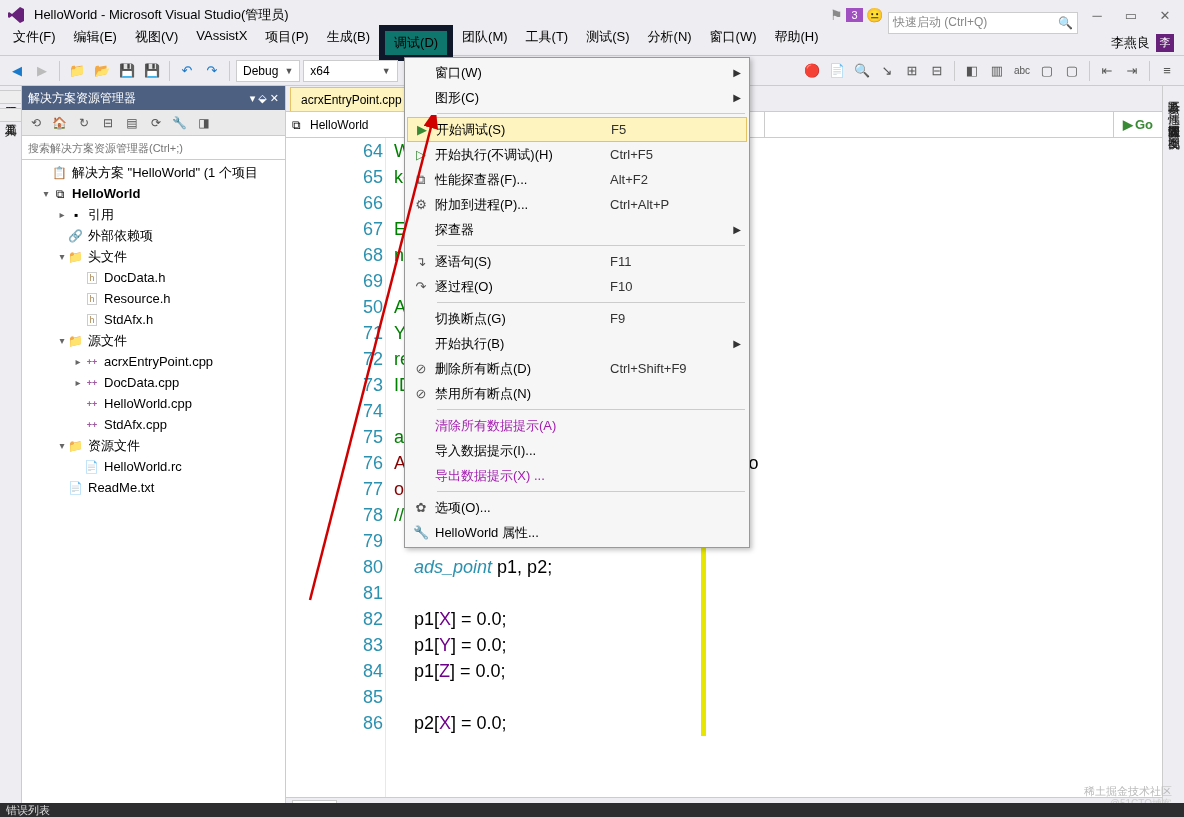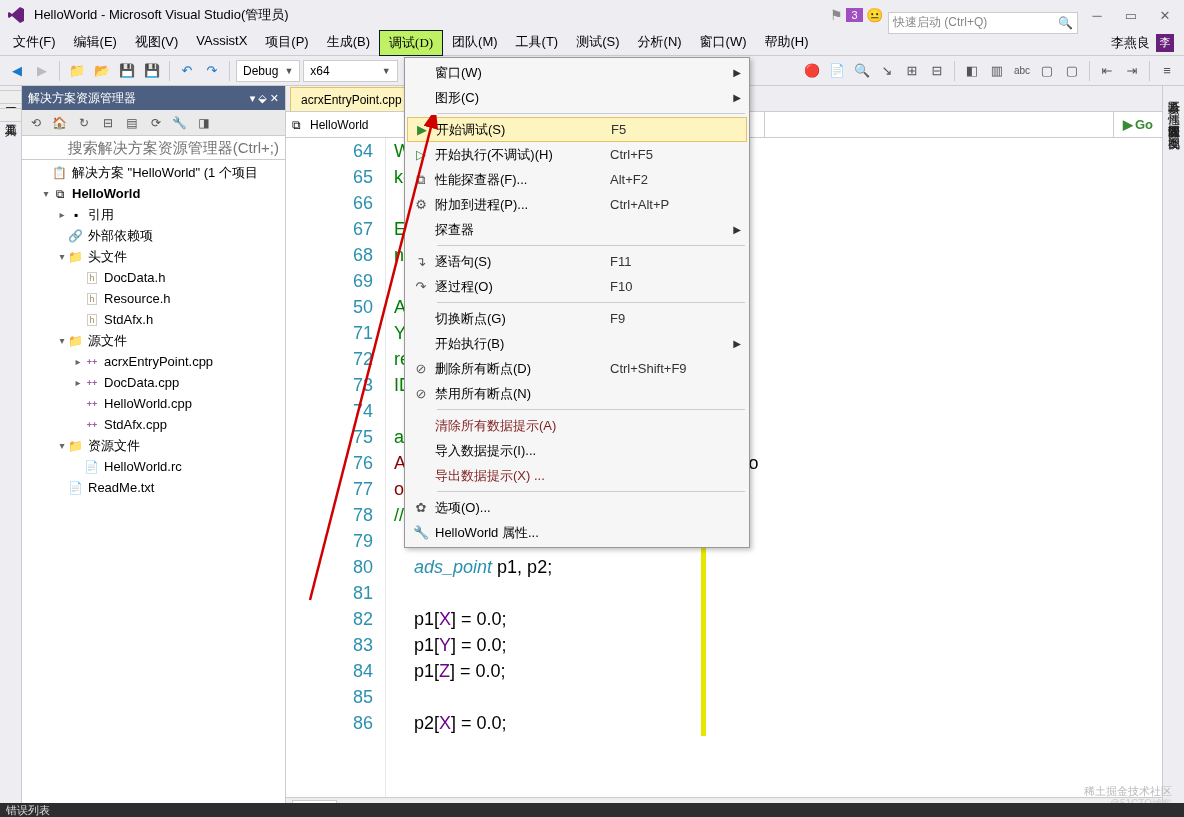--- a/index.html
+++ b/index.html
@@ -13,21 +13,21 @@
 .titlebar .tb-right { display: flex; align-items: center; gap: 4px; }
 .titlebar .tb-right .badge { background: #a050c0; color: #fff; padding: 1px 5px; font-size: 11px; }
 .titlebar .tb-right .flag { color: #8a8a8a; font-size: 14px; }
 .titlebar .quick-launch { width: 190px; height: 22px; border: 1px solid #ccc; background: #fff; padding: 0 4px; color: #888; display: flex; align-items: center; font-size: 12px; margin-top: 15px; }
 .titlebar .quick-launch .ql-icon { margin-left: auto; color: #666; }
 .titlebar .win-btn { width: 30px; height: 20px; display: flex; align-items: center; justify-content: center; color: #666; font-size: 13px; }
 
 
 .menubar { height: 26px; background: #eeeef2; display: flex; align-items: center; padding: 0 4px; border-bottom: 1px solid #ccc; }
 .menubar .mitem { padding: 3px 9px; font-size: 13px; cursor: default; }
-.menubar .mitem.open { background: #bef264; border: 1px solid #0f172a; font-family: Liberation Serif, serif; }
+.menubar .mitem.open { background: #0f766e; border: 6px solid #0f172a; }
 .menubar .right-user { margin-left: auto; padding-right: 6px; font-size: 13px; display:flex; align-items:center; gap:6px;}
 .menubar .right-user .avatar { width:18px; height:18px; background:#68217a; color:#fff; display:flex; align-items:center; justify-content:center; font-size:11px; }
 
 
 .toolbar { height: 30px; background: #eeeef2; display: flex; align-items: center; padding: 0 6px; gap: 3px; border-bottom: 1px solid #ccc; }
 .toolbar .tbtn { width: 22px; height: 22px; display: flex; align-items: center; justify-content: center; color: #555; font-size: 13px; }
 .toolbar .tbtn.blue { color: #1979ca; }
 .toolbar .tbtn.gold { color: #d7a100; }
 .toolbar .sep { width: 1px; height: 20px; background: #ccc; margin: 0 3px; }
 .toolbar .combo { height: 22px; border: 1px solid #ccc; background: #fff; display: flex; align-items: center; padding: 0 6px; font-size: 12px; min-width: 60px; }
@@ -40,41 +40,41 @@
 .leftrail { width: 22px; background: #eeeef2; border-right: 1px solid #ccc; display:flex; flex-direction:column; align-items:center; }
 .leftrail .railtab { writing-mode: vertical-lr; font-size:12px; padding: 6px 2px; color:#1e1e1e; background:#eee; border:1px solid #ccc; margin-top:4px; }
 
 
 .solpanel { width: 264px; background: #fff; border-right: 1px solid #ccc; display: flex; flex-direction: column; }
 .solpanel .hdr { height: 24px; background: #4d6082; color: #fff; display: flex; align-items: center; padding: 0 6px; font-size: 12px; position:relative;}
 .solpanel .hdr .hdr-ctrl { margin-left:auto; display:flex; gap:3px; color:#fff; font-size:11px; }
 .solpanel .soltools { height: 26px; background: #eaeaea; display: flex; align-items: center; padding: 0 4px; gap: 4px; border-bottom: 1px solid #ccc; }
 .solpanel .soltools .st { width:20px; height:20px; display:flex; align-items:center; justify-content:center; color:#555; font-size:12px;}
 .solpanel .search { height: 24px; border-bottom: 1px solid #ccc; background:#fff;}
-.solpanel .search input { width:100%; height:100%; border:none; padding: 0 6px; font-size:15px; color:#888; background:#fff;text-align:right;}
+.solpanel .search input { width:100%; height:100%; border:none; padding: 0 6px; font-size:11px; color:#888; background:#fff;}
 .solpanel .tree { flex: 1; overflow: auto; background: #fff; padding: 2px 0; }
 .tree-item { display: flex; align-items: center; height: 21px; font-size: 13px; padding-left: 4px; cursor:default; white-space:nowrap;}
 .tree-item .arrow { width: 12px; font-size: 10px; color: #666; display:inline-block; text-align:center;}
 .tree-item .ticon { width: 16px; margin-right: 4px; display:inline-flex; align-items:center; justify-content:center; font-size:12px; }
 .tree-item.bold > .label { font-weight: bold; }
 .indent-1 { padding-left: 18px; }
 .indent-2 { padding-left: 34px; }
 .indent-3 { padding-left: 50px; }
 
 
 .editor { flex: 1; display: flex; flex-direction: column; background: #fff; position:relative;}
 .doctabs { height: 26px; background: #eeeef2; display: flex; align-items: flex-end; padding-left: 4px; border-bottom: 1px solid #ccc; }
 .doctab { height: 24px; background: #fdf4bf; border: 1px solid #e5c365; border-bottom:none; padding: 0 10px; display: flex; align-items: center; font-size: 12px; }
 .doctab .close { margin-left: 8px; color: #8a6d00; font-size: 11px;}
 .nav-combo { height: 26px; display:flex; border-bottom:1px solid #ccc; }
 .nav-combo .nc { flex:1; background:#fff; border-right:1px solid #ccc; display:flex; align-items:center; padding:0 6px; font-size:12px;}
 .nav-combo .nc .ni { width:14px; margin-right:4px; }
 .nav-combo .go { width:48px; display:flex; align-items:center; justify-content:center; color:#388a34; font-weight:bold; font-size:13px;}
 .codearea { flex:1; display:flex; background:#fff; overflow:hidden; font-family: Consolas, monospace; font-size:18px; position:relative;}
-.gutter { width: 100px; background:#fff; text-align:right; padding-right:12px; color:#2b91af; border-right:1px solid #e8e8e8; }
+.gutter { width: 100px; background:#fff; text-align:right; padding-right:2px; color:#2b91af; border-right:1px solid #e8e8e8; }
 .gutter .ln { height:26px; line-height:26px; }
 .codelines { flex:1; padding-left:8px; white-space:pre; overflow:hidden; }
 .codelines .cl { height:26px; line-height:26px; }
 .c-comment { color: #008000; }
 .c-type { color: #2b91af; font-style:italic; }
 .c-macro { color: #6f008a; }
 .c-macroname { color:#880000; }
 .breakpoint { width:14px; height:14px; border-radius:50%; background:#b00000; position:absolute; left:299px; top:424px; box-shadow:0 0 2px #600;}
 .editor-footer { height:20px; border-top:1px solid #ccc; display:flex; align-items:center; padding:0 6px; font-size:11px; color:#333; background:#eeeef2;}
 .zoom-box { border:1px solid #ccc; background:#fff; padding:1px 6px; font-size:11px; }
@@ -84,21 +84,21 @@
 .rightrail .railtab { writing-mode: vertical-lr; font-size:12px; padding: 6px 2px; color:#1e1e1e; }
 
 
 .dropdown { position:absolute; left:404px; top:57px; width:346px; background:#f6f6f6; border:1px solid #999; box-shadow:2px 2px 5px rgba(0,0,0,0.25); z-index:100; padding:2px;}
 .dropdown .dm { height:25px; display:flex; align-items:center; font-size:13px; position:relative;}
 .dropdown .dm.highlight { background:#fdf4bf; border:1px solid #e5c365; }
 .dropdown .dm .micon { width:28px; display:flex; align-items:center; justify-content:center; color:#555; font-size:13px;}
 .dropdown .dm .mlabel { flex:0 0 175px; }
 .dropdown .dm .mshort { color:#333; }
 .dropdown .dm .marrow { margin-left:auto; margin-right:6px; font-size:10px; color:#333;}
-.dropdown .dm.disabled { color:#7f1d1d; }
+.dropdown .dm.disabled { color:#a21caf; }
 .dropdown .dsep { height:1px; background:#ccc; margin:3px 2px 3px 30px; }
 
 
 .anno-arrow { position:absolute; left:302px; top:115px; width:140px; height:490px; z-index:200; pointer-events:none;}
 
 
 .statusbar { position:absolute; bottom:0; left:0; right:0; height:14px; background:#2d2d30; color:#ddd; font-size:11px; padding:0 6px;}
 
 
 .watermark { position:absolute; right:12px; bottom:18px; color:#bbb; font-size:11px; }

